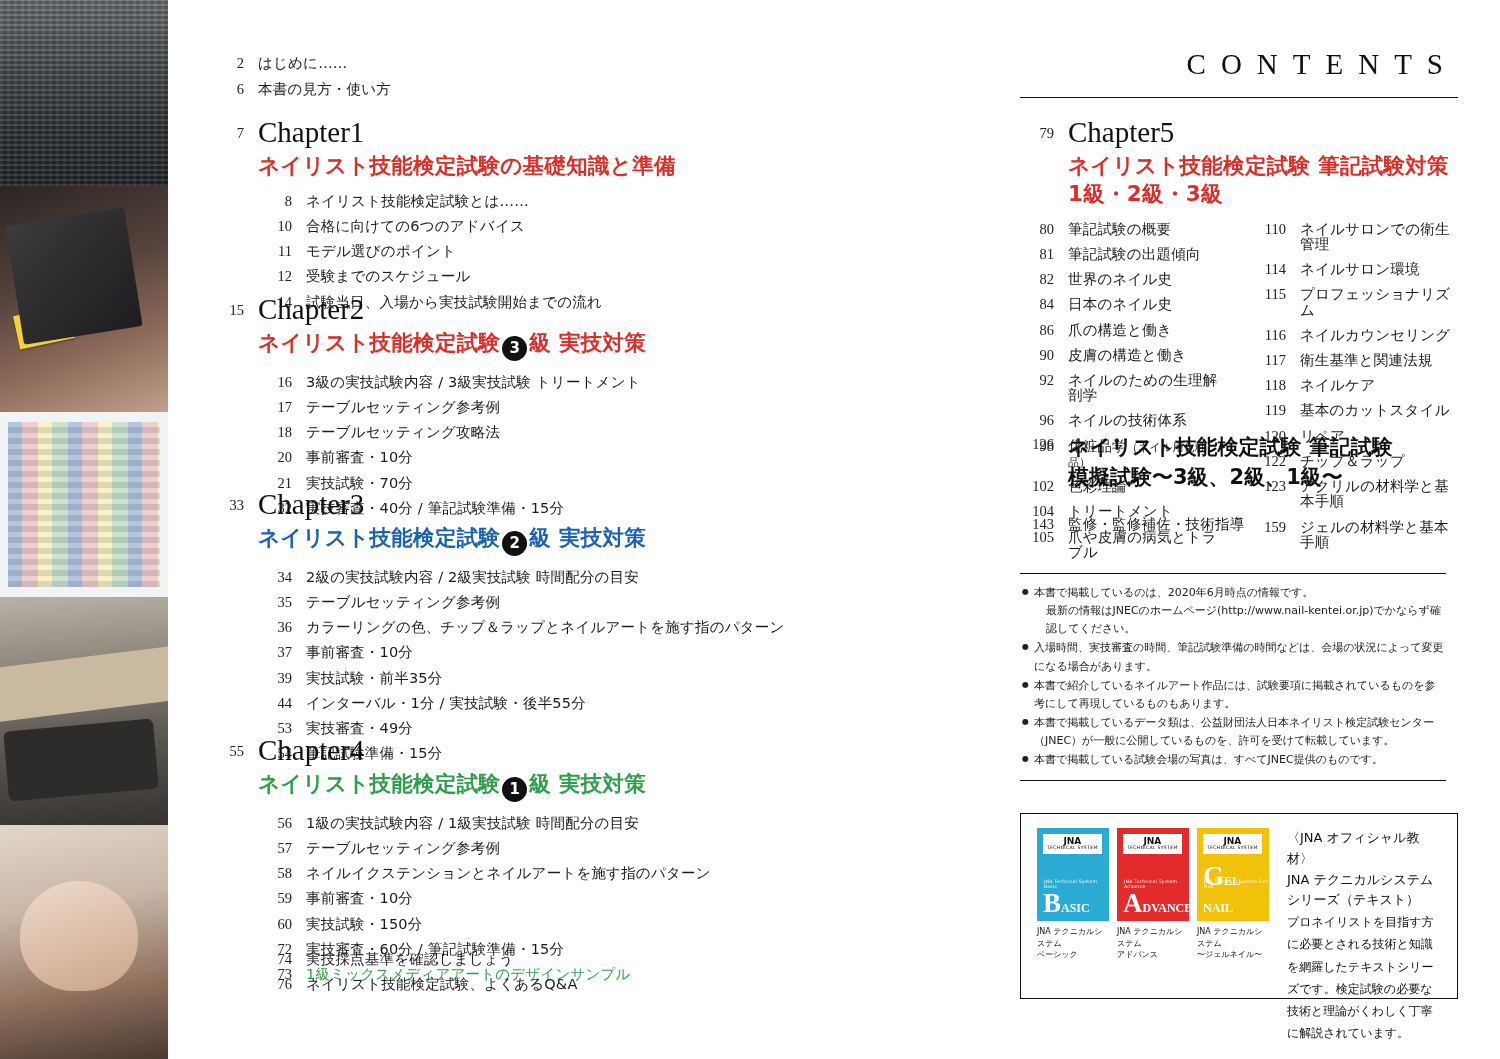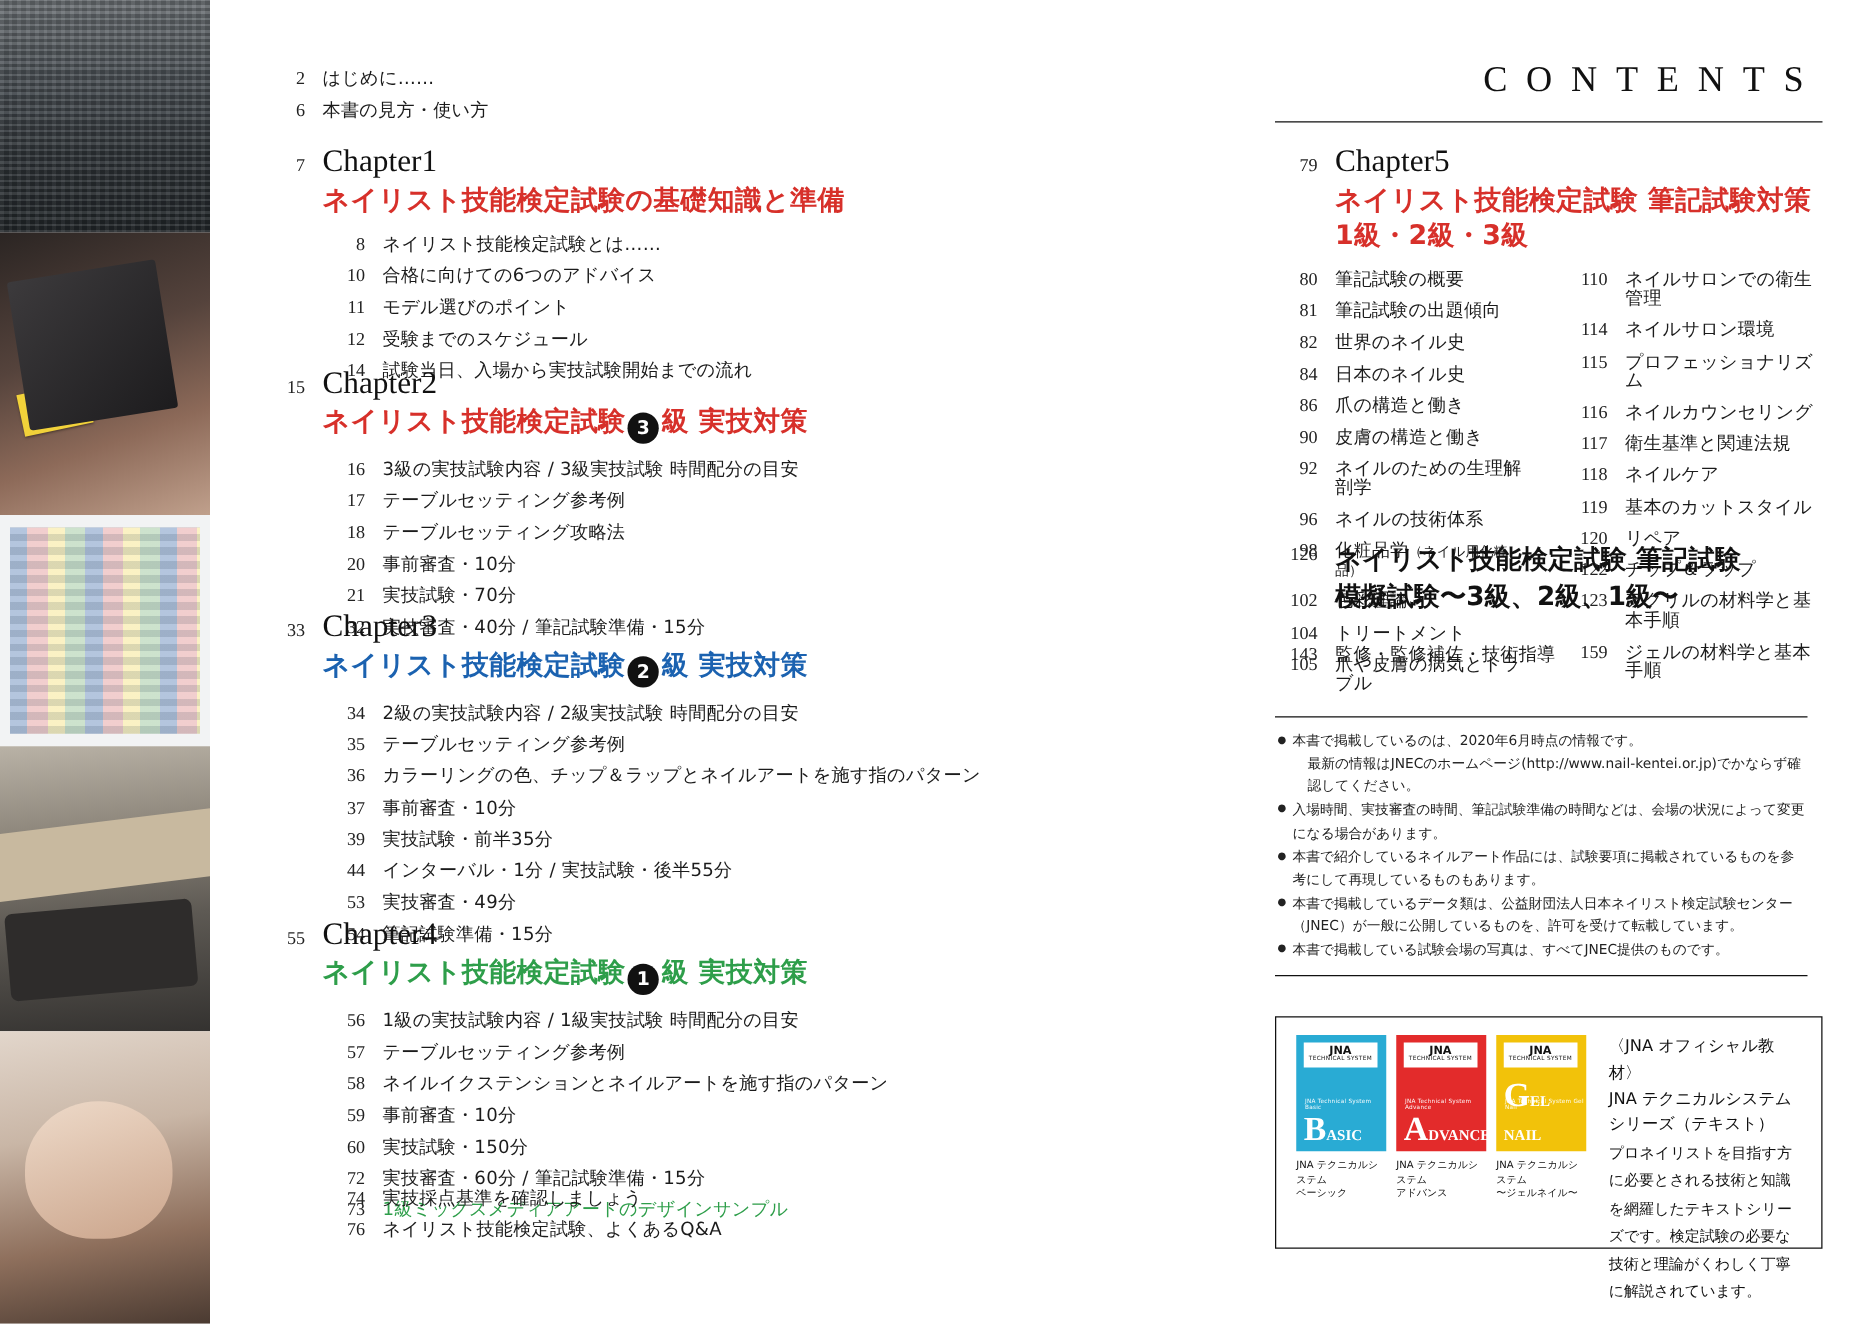--- a/index.html
+++ b/index.html
@@ -68,21 +68,21 @@
   .txt{font-family:"DejaVu Sans","Liberation Sans",sans-serif;font-size:14.5px;color:#1b1b1b;letter-spacing:.2px;}
 
   .front-list{position:absolute;left:0;top:56px;}
   .front-list .row{margin-bottom:11px;}
 
   
   .chapter{position:absolute;left:0;width:100%;}
   .chap-head{display:flex;align-items:flex-start;}
   .chap-num{width:34px;flex:0 0 34px;text-align:right;margin-right:14px;font-size:14.5px;padding-top:10px;color:#222;}
   .chap-body{flex:1;}
-  .chap-en{font-family:"Liberation Serif",serif;font-size:25px;color:#111;line-height:1.2;}
+  .chap-en{font-family:"Liberation Serif",serif;font-size:29px;color:#111;line-height:1.2;}
   .chap-jp{
     font-family:"DejaVu Sans","Liberation Sans",sans-serif;
     font-weight:bold;font-size:21.5px;line-height:1.3;margin-top:2px;letter-spacing:.3px;
   }
   .c-red{color:#d7302a;}
   .c-blue{color:#1b62b0;}
   .c-green{color:#2e9e4a;}
   .grade-badge{
     display:inline-block;width:25px;height:25px;border-radius:50%;
     background:#111;color:#fff;font-size:15px;font-weight:bold;
@@ -204,21 +204,21 @@
           <div class="chap-body">
             <div class="chap-en">Chapter2</div>
             <div class="chap-jp c-red">
               <span>ネイリスト技能検定試験</span><span class="grade-badge">3</span><span>級 実技対策</span>
             </div>
           </div>
         </div>
         <div class="items" style="padding-left:48px">
           <div class="row">
               <div class="num">16</div>
-              <div class="txt">3級の実技試験内容 / 3級実技試験 時間配分の目安</div>
+              <div class="txt">3級の実技試験内容 / 3級実技試験 トリートメント</div>
             </div>
           <div class="row">
               <div class="num">17</div>
               <div class="txt">テーブルセッティング参考例</div>
             </div>
           <div class="row">
               <div class="num">18</div>
               <div class="txt">テーブルセッティング攻略法</div>
             </div>
           <div class="row">

